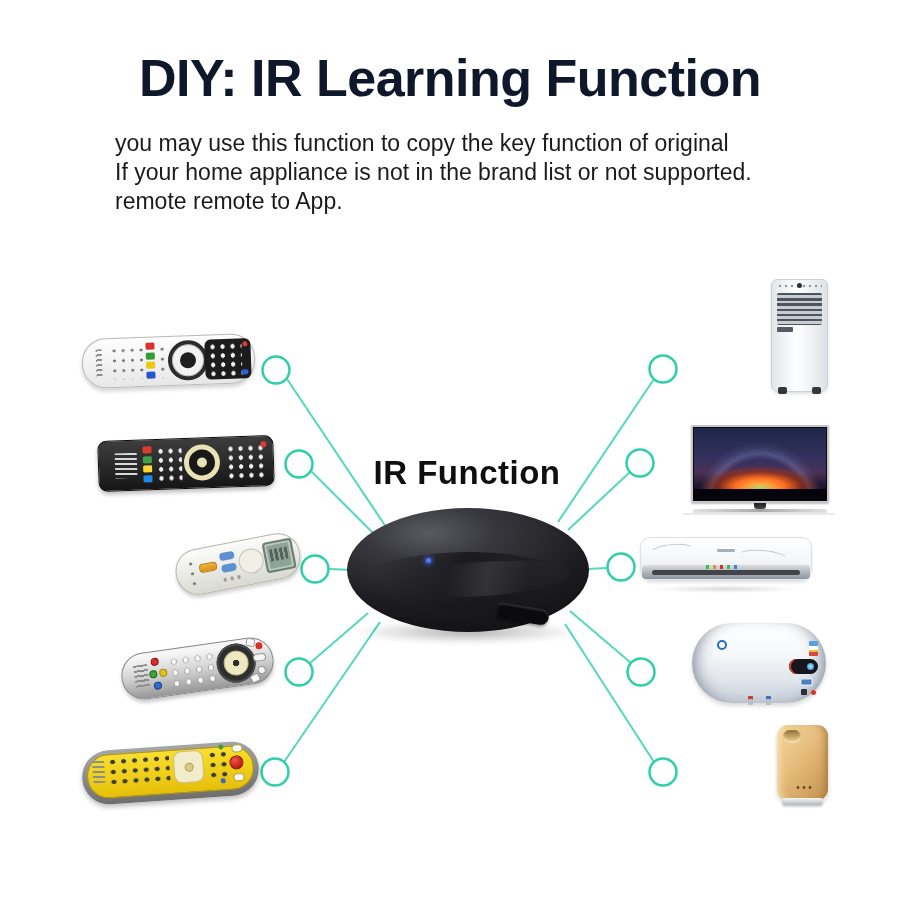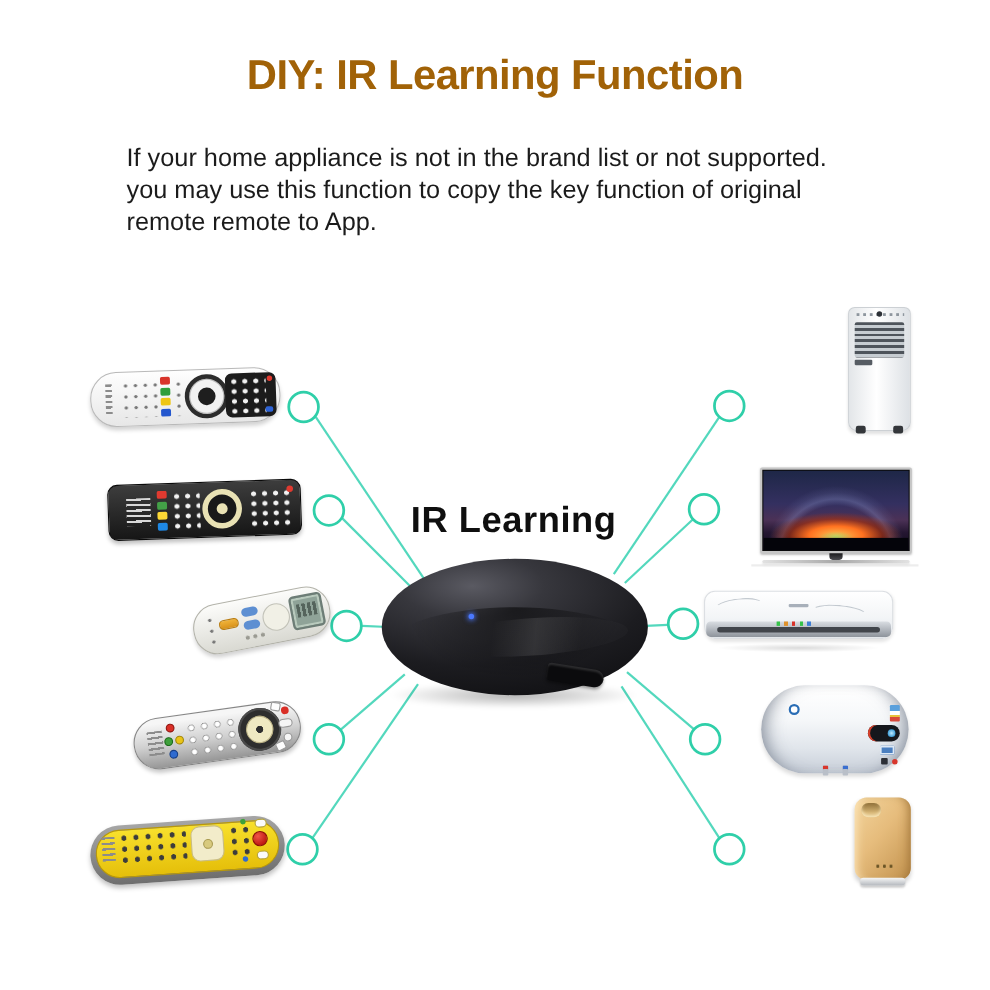--- a/index.html
+++ b/index.html
@@ -5,21 +5,21 @@
   * { margin:0; padding:0; box-sizing:border-box; }
   html,body { background:#fff; }
   .canvas {
     position:relative; width:900px; height:900px; margin:0 auto;
     background:#ffffff; overflow:hidden;
     font-family:"Liberation Sans", sans-serif; color:#151515;
   }
   
   .title {
     position:absolute; left:0; top:48px; width:900px; text-align:center;
-    font-size:38px; font-weight:bold; letter-spacing:-0.5px; color:#a16207;
+    font-size:52px; font-weight:bold; letter-spacing:-0.5px; color:#0f172a;
   }
   .intro {
     position:absolute; left:115px; top:129px; width:700px;
     font-size:23px; line-height:29px; color:#1b1b1b;
   }
   
   .net { position:absolute; left:0; top:0; width:900px; height:900px; pointer-events:none; }
   
   .hub { position:absolute; left:347px; top:508px; width:242px; height:130px; }
   .hub-shadow { position:absolute; left:6px; top:112px; width:228px; height:24px;
@@ -217,22 +217,22 @@
   .a5 .base { position:absolute; left:5px; top:73px; width:41px; height:7px; border-radius:3px;
     background:linear-gradient(180deg,#f6f6f6,#b4b8bd); box-shadow:0 2px 2px rgba(0,0,0,0.18); }
 </style>
 </head>
 <body>
 
 <div class="canvas">
 
   <div class="title">DIY: IR Learning Function</div>
   <div class="intro">
+    <div>you may use this function to copy the key function of original</div>
     <div>If your home appliance is not in the brand list or not supported.</div>
-    <div>you may use this function to copy the key function of original</div>
     <div>remote remote to App.</div>
   </div>
 
   <svg class="net" viewBox="0 0 900 900">
     <g stroke="#53d8bd" stroke-width="2">
       <line x1="386" y1="527" x2="287" y2="379"></line>
       <line x1="375" y1="535" x2="311" y2="471"></line>
       <line x1="353" y1="570" x2="329" y2="569"></line>
       <line x1="368" y1="613" x2="309" y2="664"></line>
       <line x1="380" y1="622" x2="284" y2="762"></line>
@@ -249,21 +249,21 @@
       <circle cx="299" cy="672" r="13.5"></circle>
       <circle cx="275" cy="772" r="13.5"></circle>
       <circle cx="663" cy="369" r="13.5"></circle>
       <circle cx="640" cy="463" r="13.5"></circle>
       <circle cx="621" cy="567" r="13.5"></circle>
       <circle cx="641" cy="672" r="13.5"></circle>
       <circle cx="663" cy="772" r="13.5"></circle>
     </g>
   </svg>
 
-  <div class="hub-label">IR Learning</div>
+  <div class="hub-label">IR Function</div>
   <div class="hub">
     <div class="hub-shadow"></div>
     <div class="hub-main"></div>
     <div class="hub-band"></div>
     <div class="hub-gloss"></div>
     <div class="hub-usb"></div>
     <div class="hub-led"></div>
   </div>
 
   <div class="remote r1">

